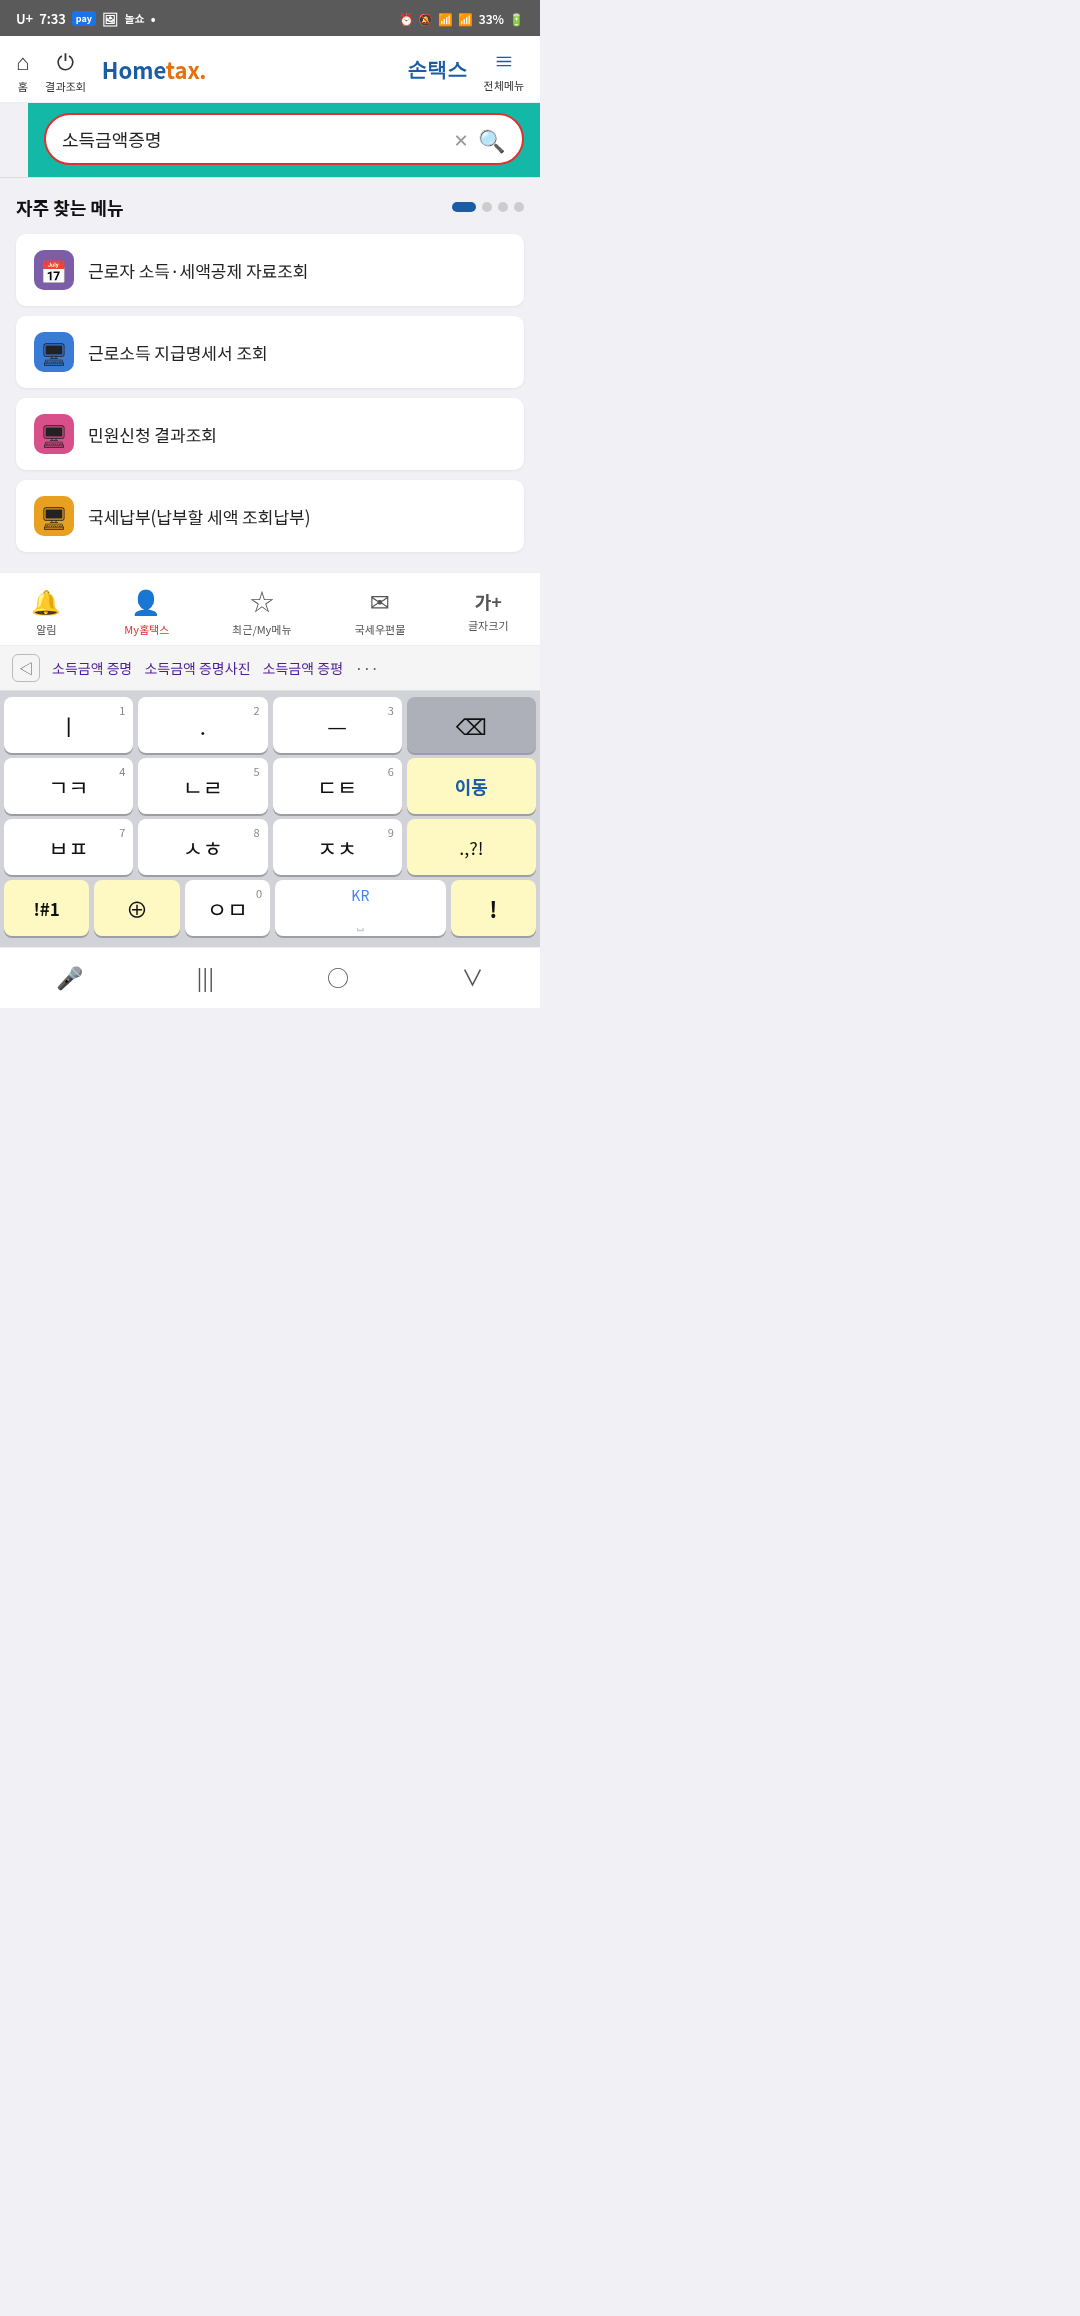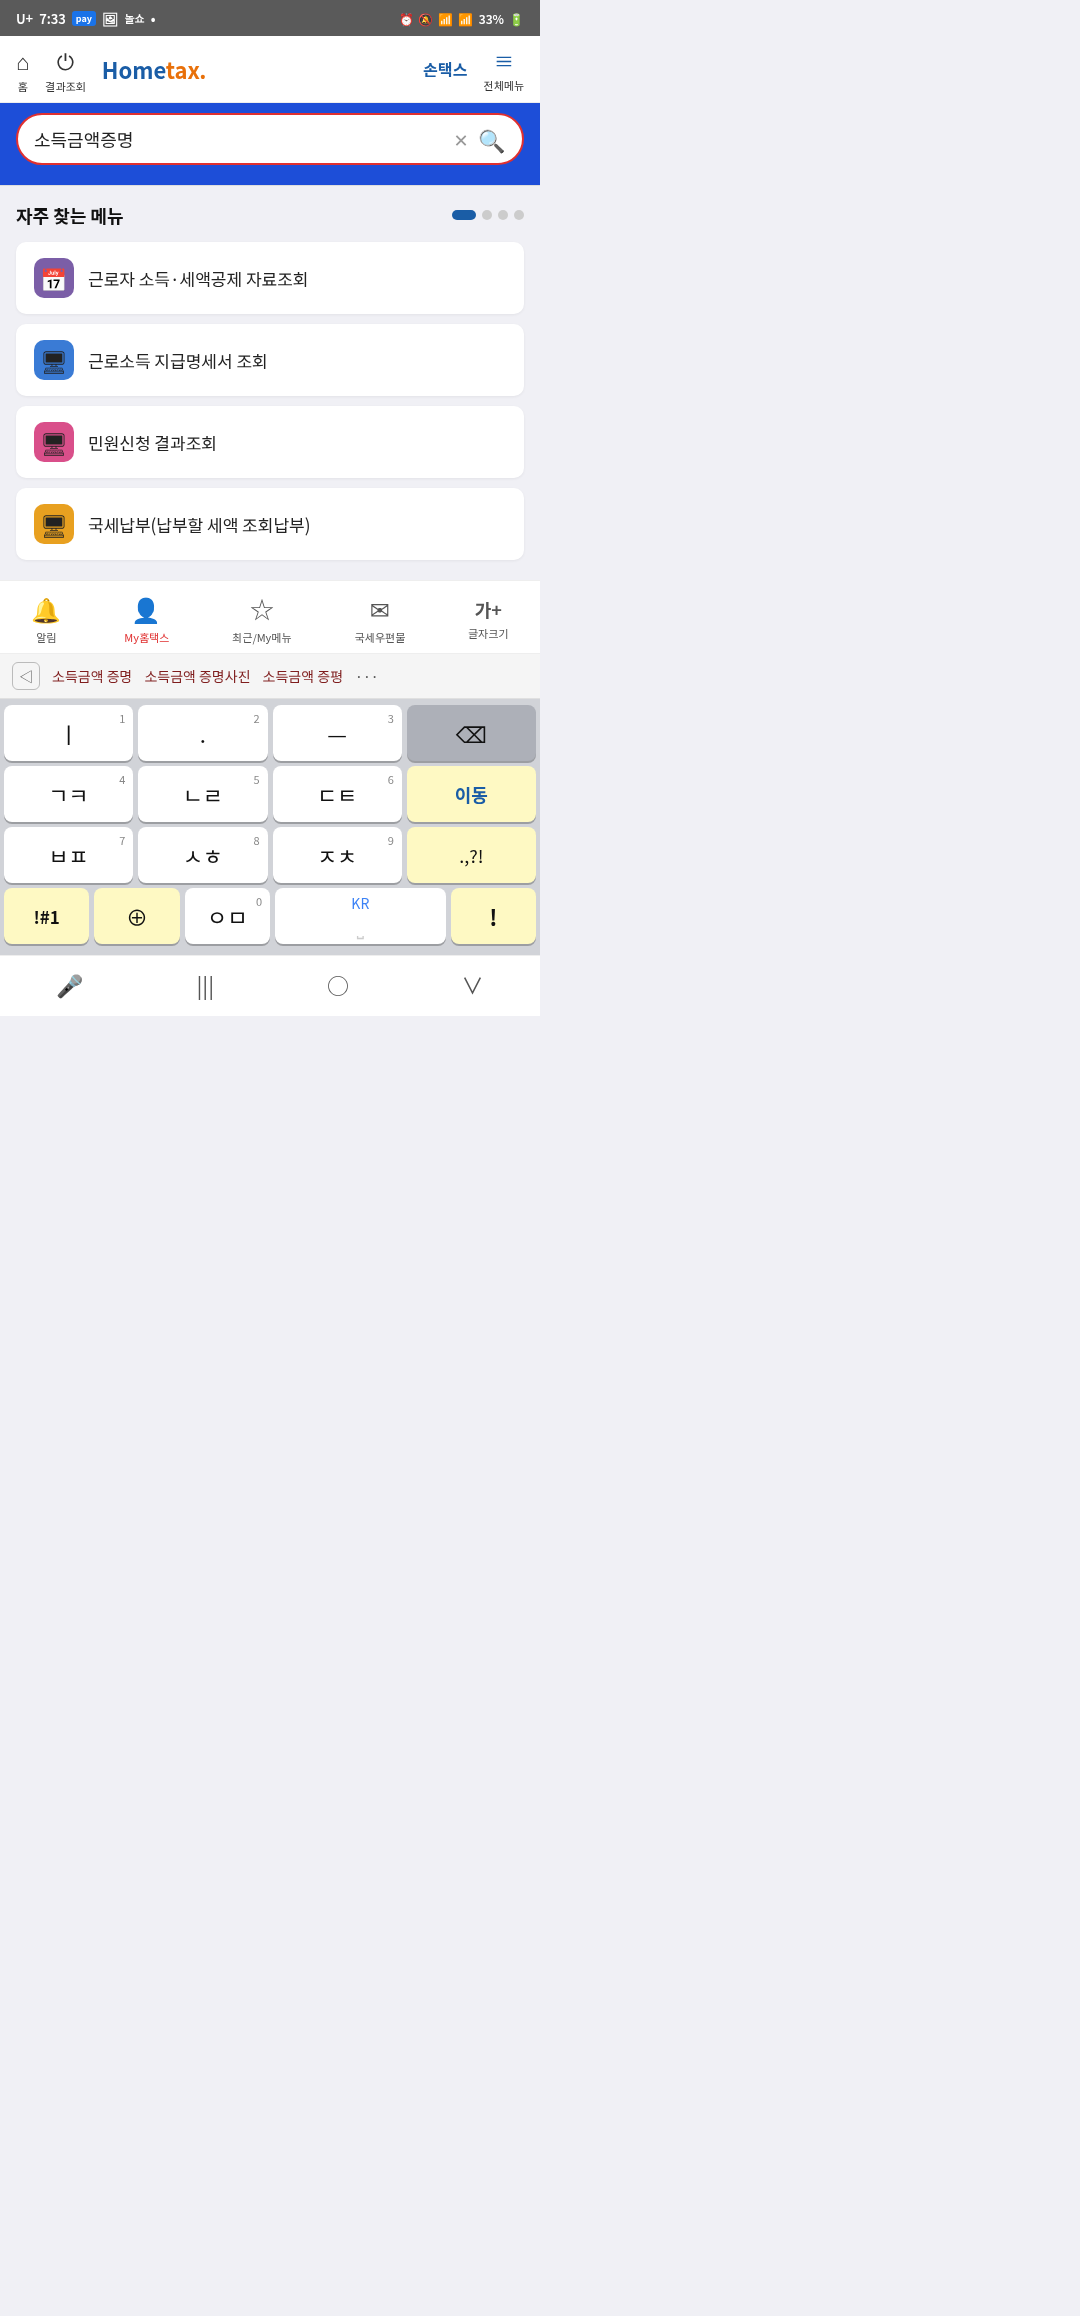--- a/index.html
+++ b/index.html
@@ -60,32 +60,34 @@
       justify-content: space-between;
       align-items: center;
     }
     .logo-text {
       font-size: 22px;
       font-weight: bold;
       color: #1a5da6;
     }
     .logo-text span.orange { color: #e8700a; }
     .logo-subtitle {
-      font-size: 16px;
+      font-size: 20px;
       color: #1a5da6;
       font-weight: bold;
       margin-left: 6px;
+      font-family: Liberation Serif, serif;
     }
     .hamburger { font-size: 20px; color: #1a5da6; cursor: pointer; }
     .hamburger-label { font-size: 11px; color: #333; }
 
     
     .search-area {
-      background: #1d4ed8;
-      padding: 10px 16px 20px;
+      background: #14b8a6;
+      padding: 10px 16px 12px;
+      margin-left: 28px;
     }
     .search-box-wrapper {
       border: 2.5px solid #e03030;
       border-radius: 28px;
       display: flex;
       align-items: center;
       padding: 8px 16px;
       background: white;
     }
     .search-input-text {
@@ -183,21 +185,21 @@
       border: 1px solid #bbb;
       border-radius: 6px;
       display: flex;
       align-items: center;
       justify-content: center;
       font-size: 14px;
       color: #555;
       cursor: pointer;
       flex-shrink: 0;
     }
-    .suggest-item { cursor: pointer; white-space: nowrap; color: #7f1d1d; }
+    .suggest-item { cursor: pointer; white-space: nowrap; color: #4c1d95; }
     .suggest-more { color: #555; cursor: pointer; }
 
     
     .keyboard {
       background: #d1d3d8;
       padding: 6px 4px 6px;
     }
     .kb-row {
       display: flex;
       gap: 5px;

